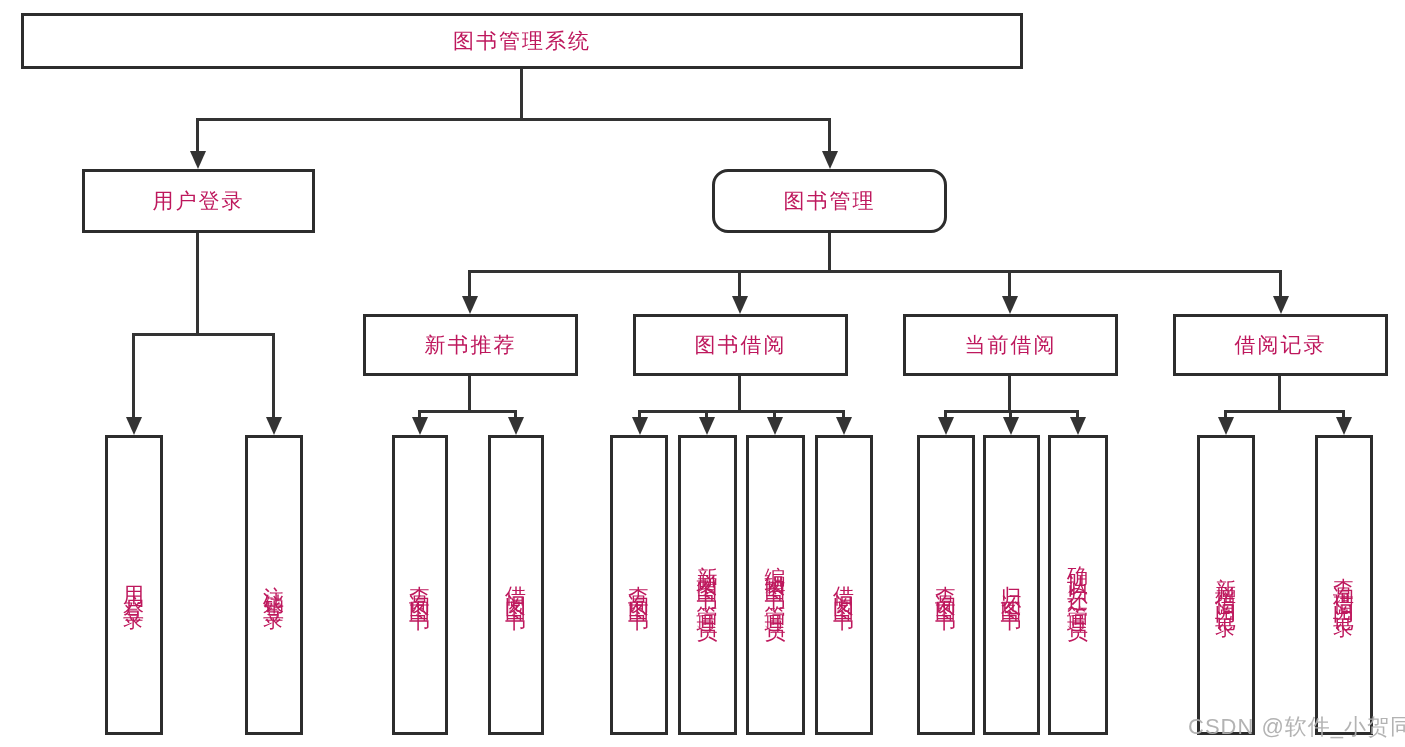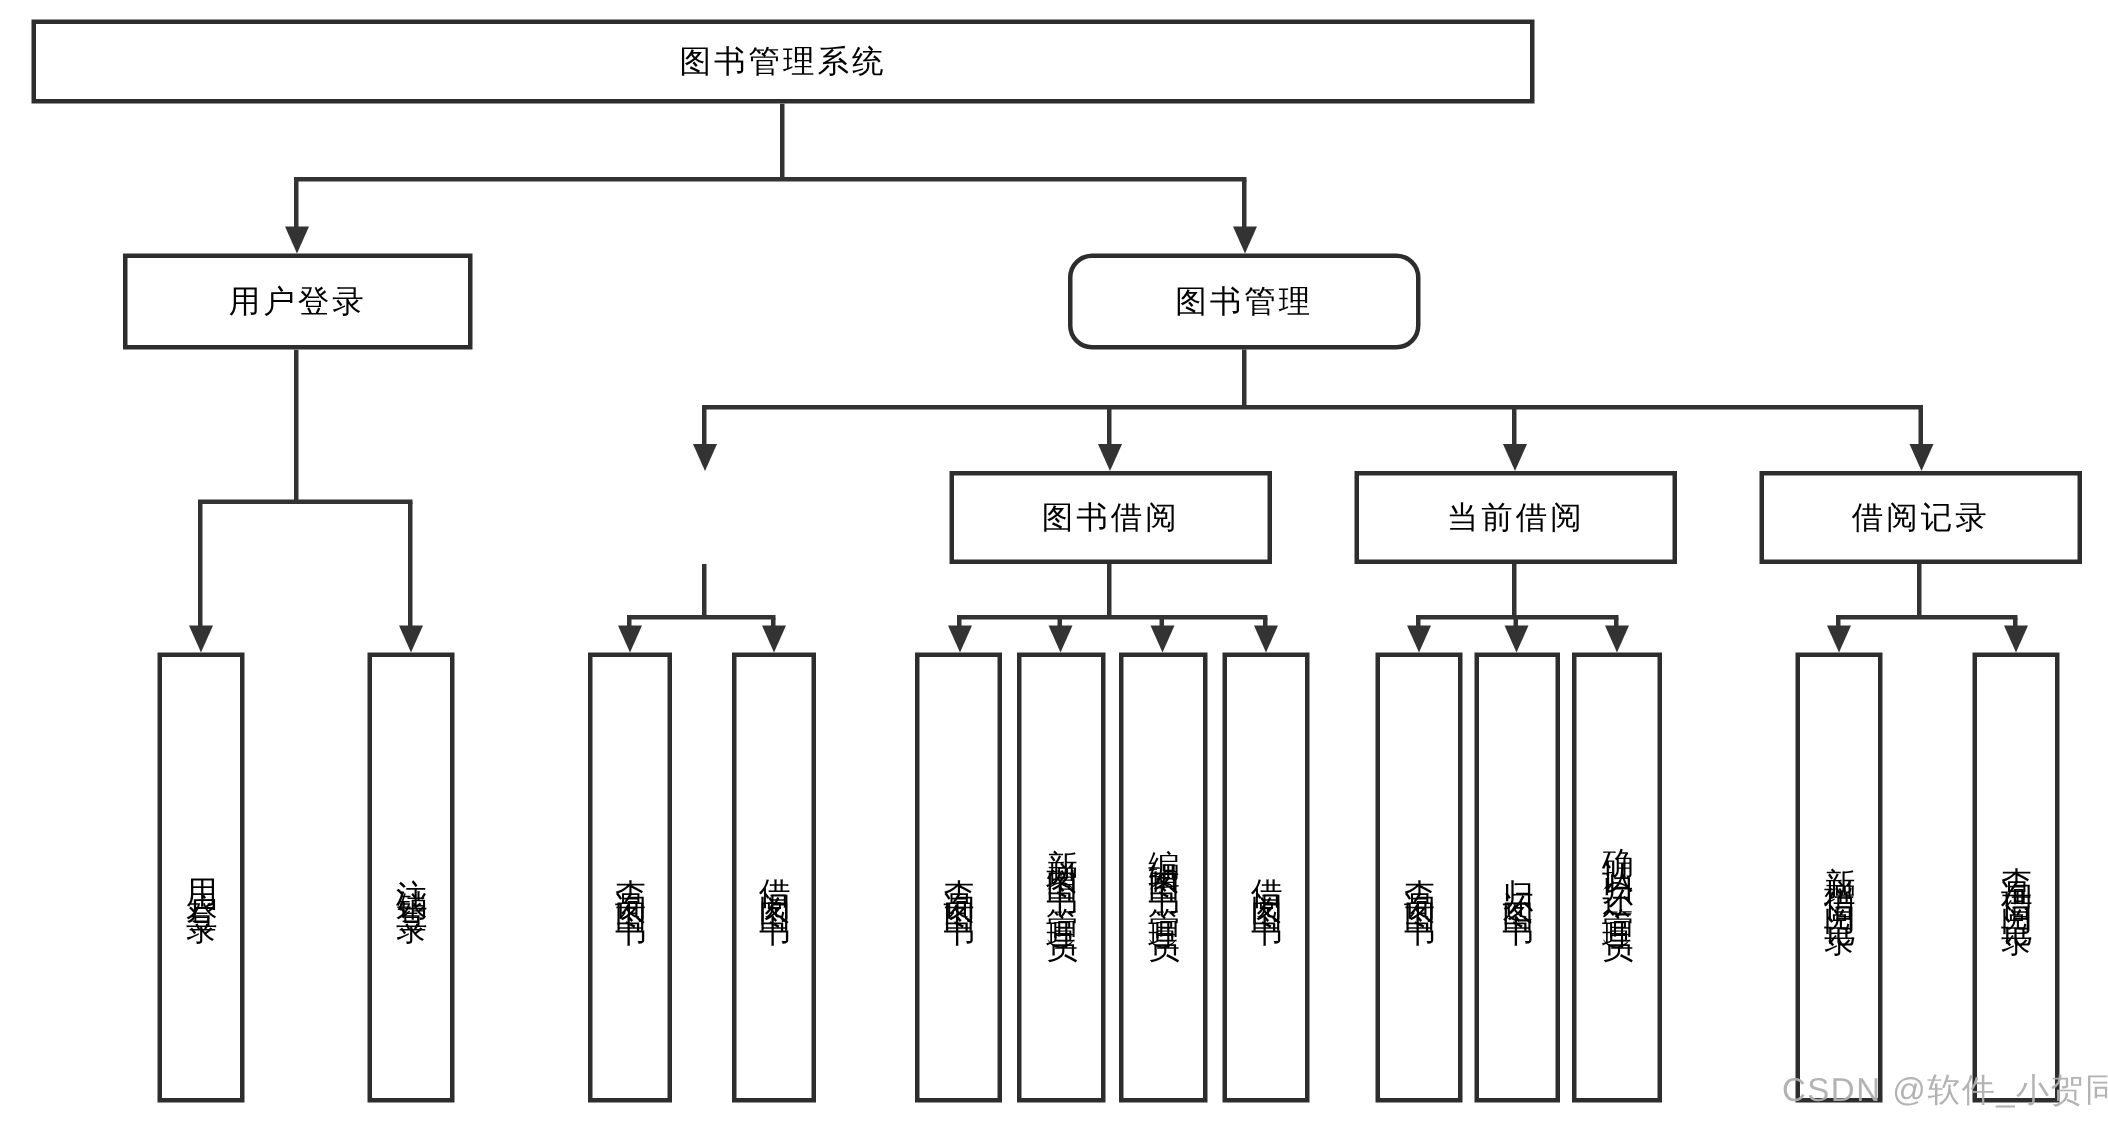--- a/index.html
+++ b/index.html
@@ -19,21 +19,21 @@
     position: absolute;
     box-sizing: border-box;
     background: #ffffff;
     border: 3px solid #2d2d2d;
     display: flex;
     align-items: center;
     justify-content: center;
     z-index: 2;
   }
   .node-label {
-    color: #000000;
+    color: #be185d;
     font-size: 21px;
     white-space: nowrap;
   }
   .node.horiz .node-label {
     letter-spacing: 2px;
   }
   .node.vert .node-label {
     writing-mode: vertical-rl;
     text-orientation: mixed;
     letter-spacing: 8px;
@@ -70,20 +70,23 @@
 <div class="stage">
   <div class="watermark">CSDN @软件_小贺同学</div>
 <div class="node horiz" style="left: 21px; top: 13px; width: 1002px; height: 56px;">
       <span class="node-label">图书管理系统</span>
     </div>
     <div class="node horiz" style="left: 82px; top: 169px; width: 233px; height: 64px;">
       <span class="node-label">用户登录</span>
     </div>
     <div class="node horiz" style="left: 712px; top: 169px; width: 235px; height: 64px; border-radius: 16px;">
       <span class="node-label">图书管理</span>
+    </div>
+    <div class="node horiz" style="left: 363px; top: 314px; width: 215px; height: 62px;">
+      <span class="node-label">新书推荐</span>
     </div>
     <div class="node horiz" style="left: 633px; top: 314px; width: 215px; height: 62px;">
       <span class="node-label">图书借阅</span>
     </div>
     <div class="node horiz" style="left: 903px; top: 314px; width: 215px; height: 62px;">
       <span class="node-label">当前借阅</span>
     </div>
     <div class="node horiz" style="left: 1173px; top: 314px; width: 215px; height: 62px;">
       <span class="node-label">借阅记录</span>
     </div>

